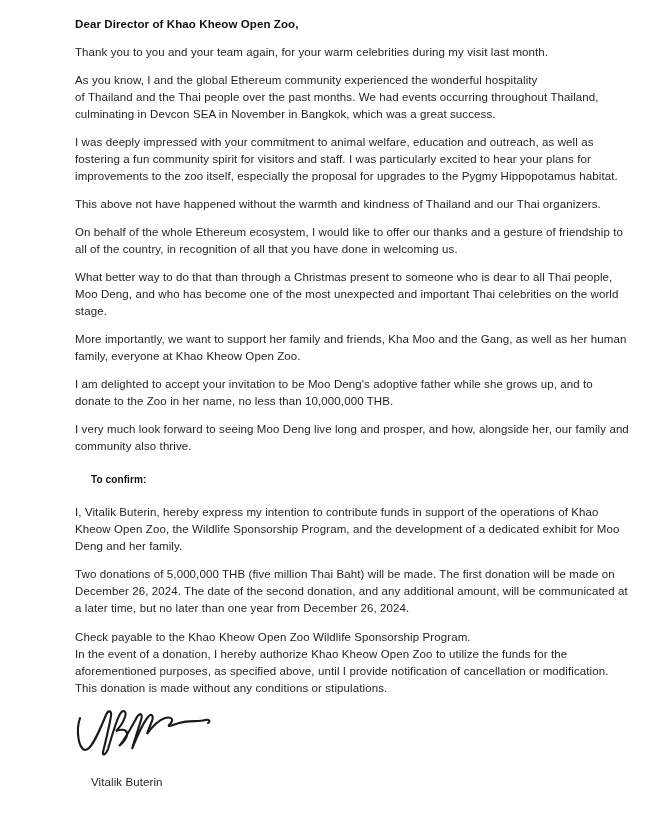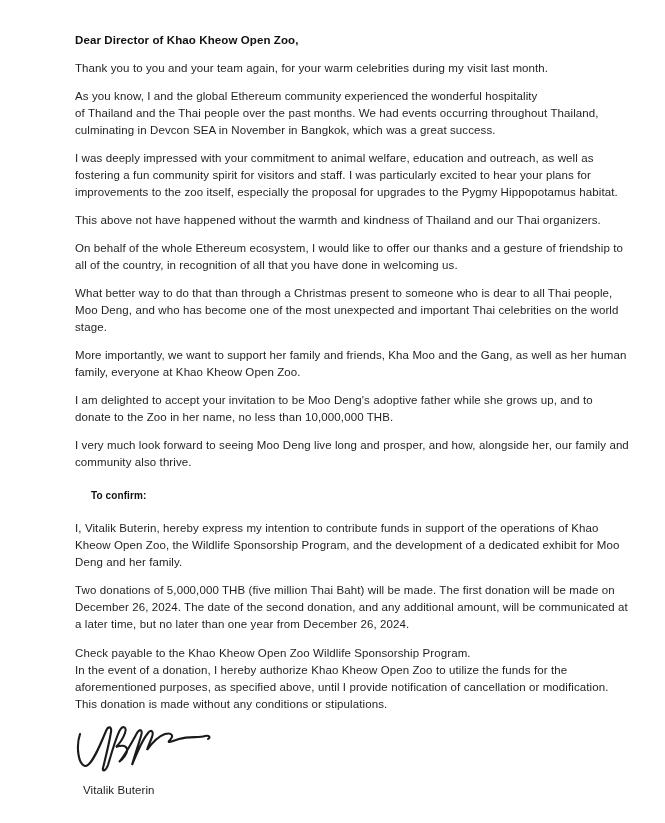--- a/index.html
+++ b/index.html
@@ -11,21 +11,21 @@
     width: 665px;
     height: 823px;
     font-family: "Liberation Sans", sans-serif;
     color: #1f1f1f;
     overflow: hidden;
   }
   .page {
     box-sizing: border-box;
     width: 665px;
     height: 823px;
-    padding: 32px 58px 20px 75px;
+    padding: 16px 58px 20px 75px;
     background: #ffffff;
   }
   .para {
     margin: 0 0 11px 0;
     font-size: 11.5px;
     line-height: 17px;
     white-space: pre;
     letter-spacing: 0.1px;
     color: #1f1f1f;
   }
@@ -44,21 +44,21 @@
     margin-top: 12px;
   }
   .signature-wrap {
     margin: 6px 0 1px 0;
     height: 50px;
   }
   .signature-wrap svg {
     display: block;
   }
   .signer {
-    margin: 8px;
+    margin: 16px;
     font-size: 11.5px;
     line-height: 17px;
     white-space: pre;
     letter-spacing: 0.1px;
   }
 </style>
 </head>
 <body>
 
 <div class="page">

